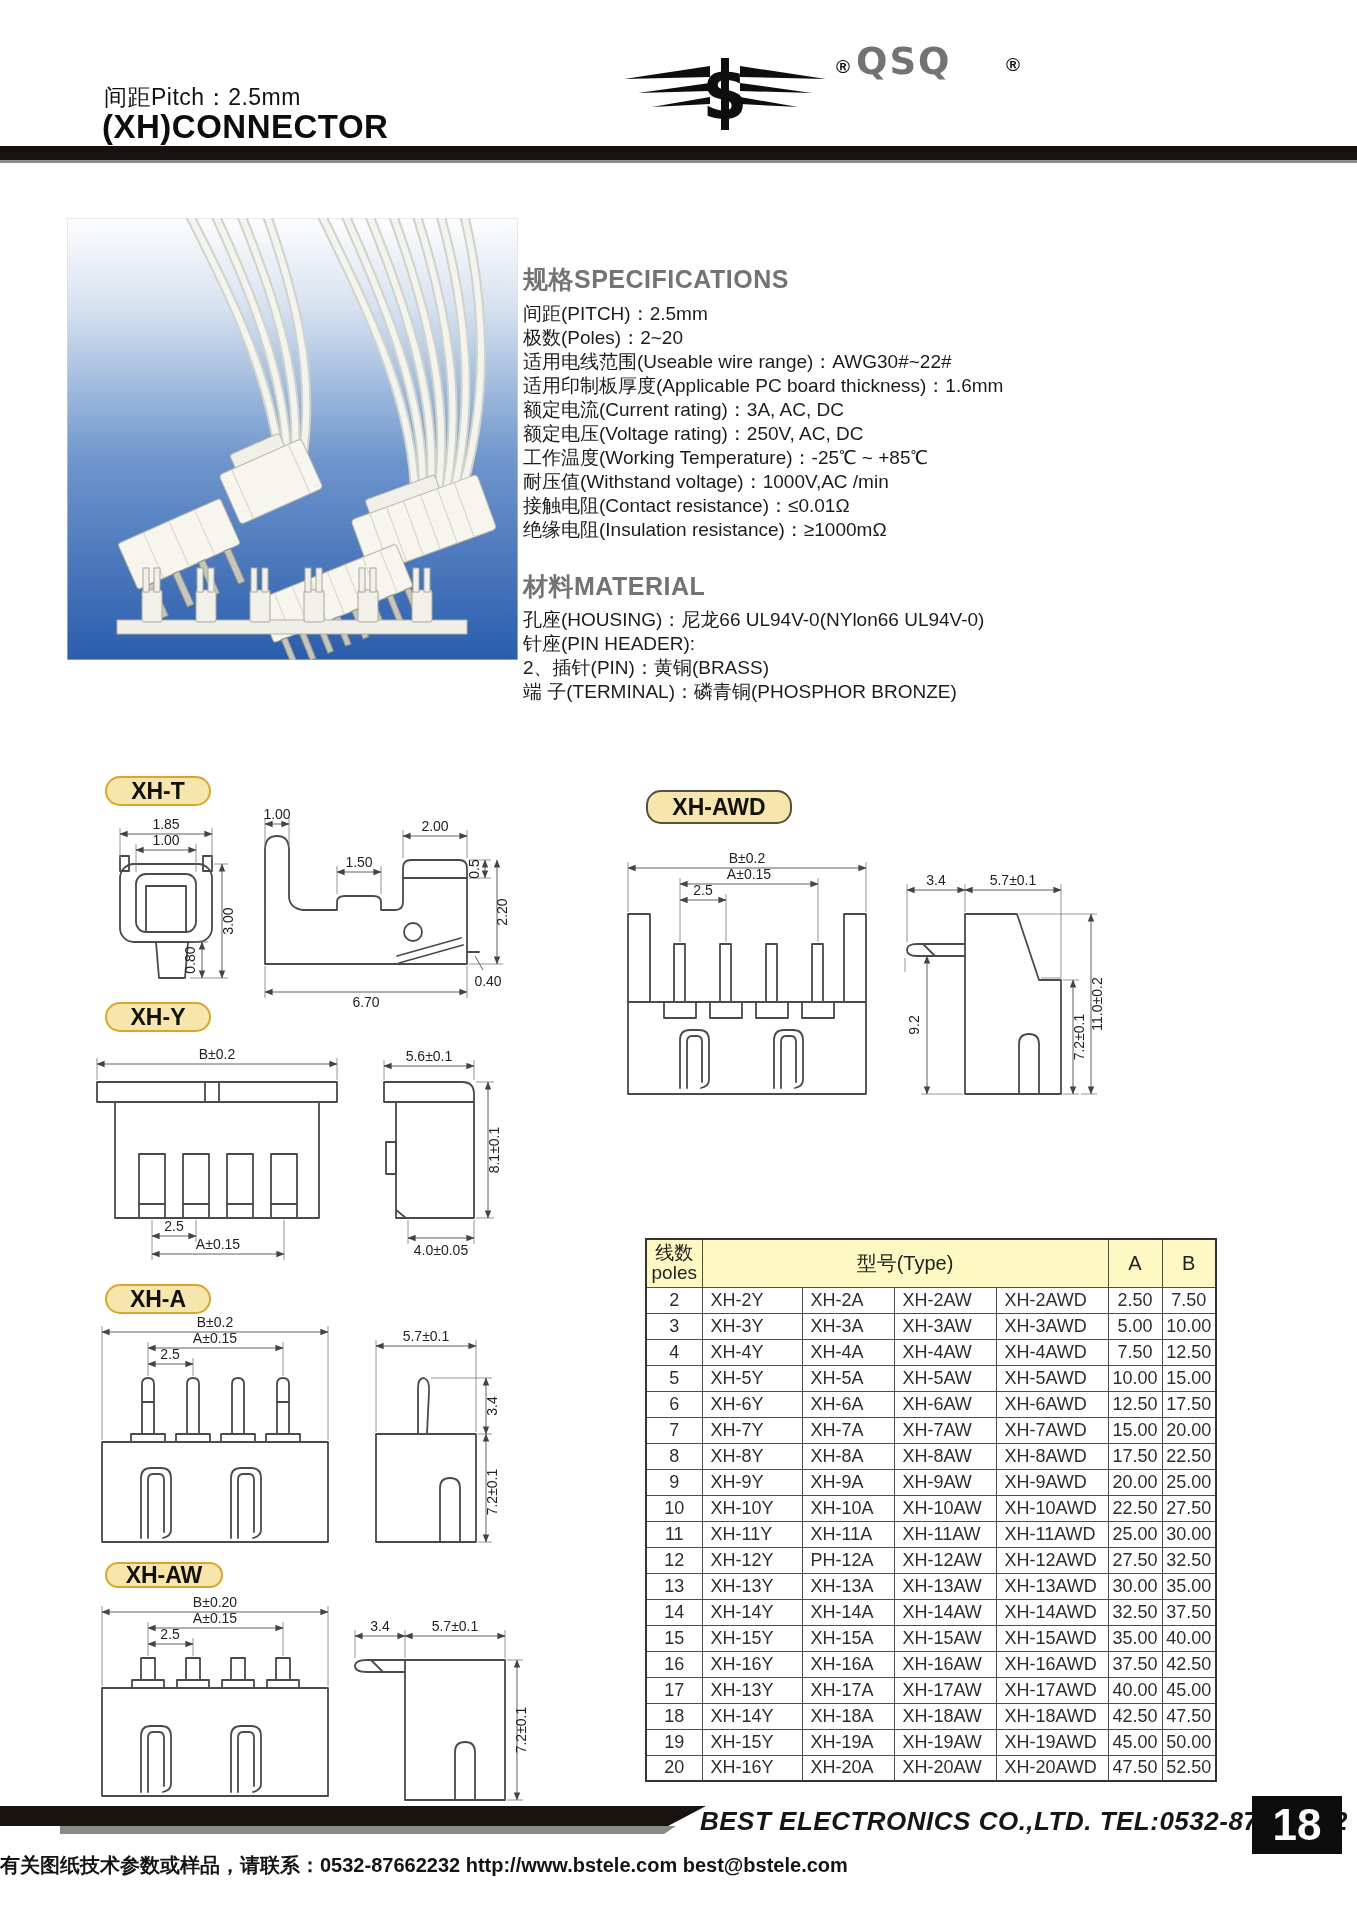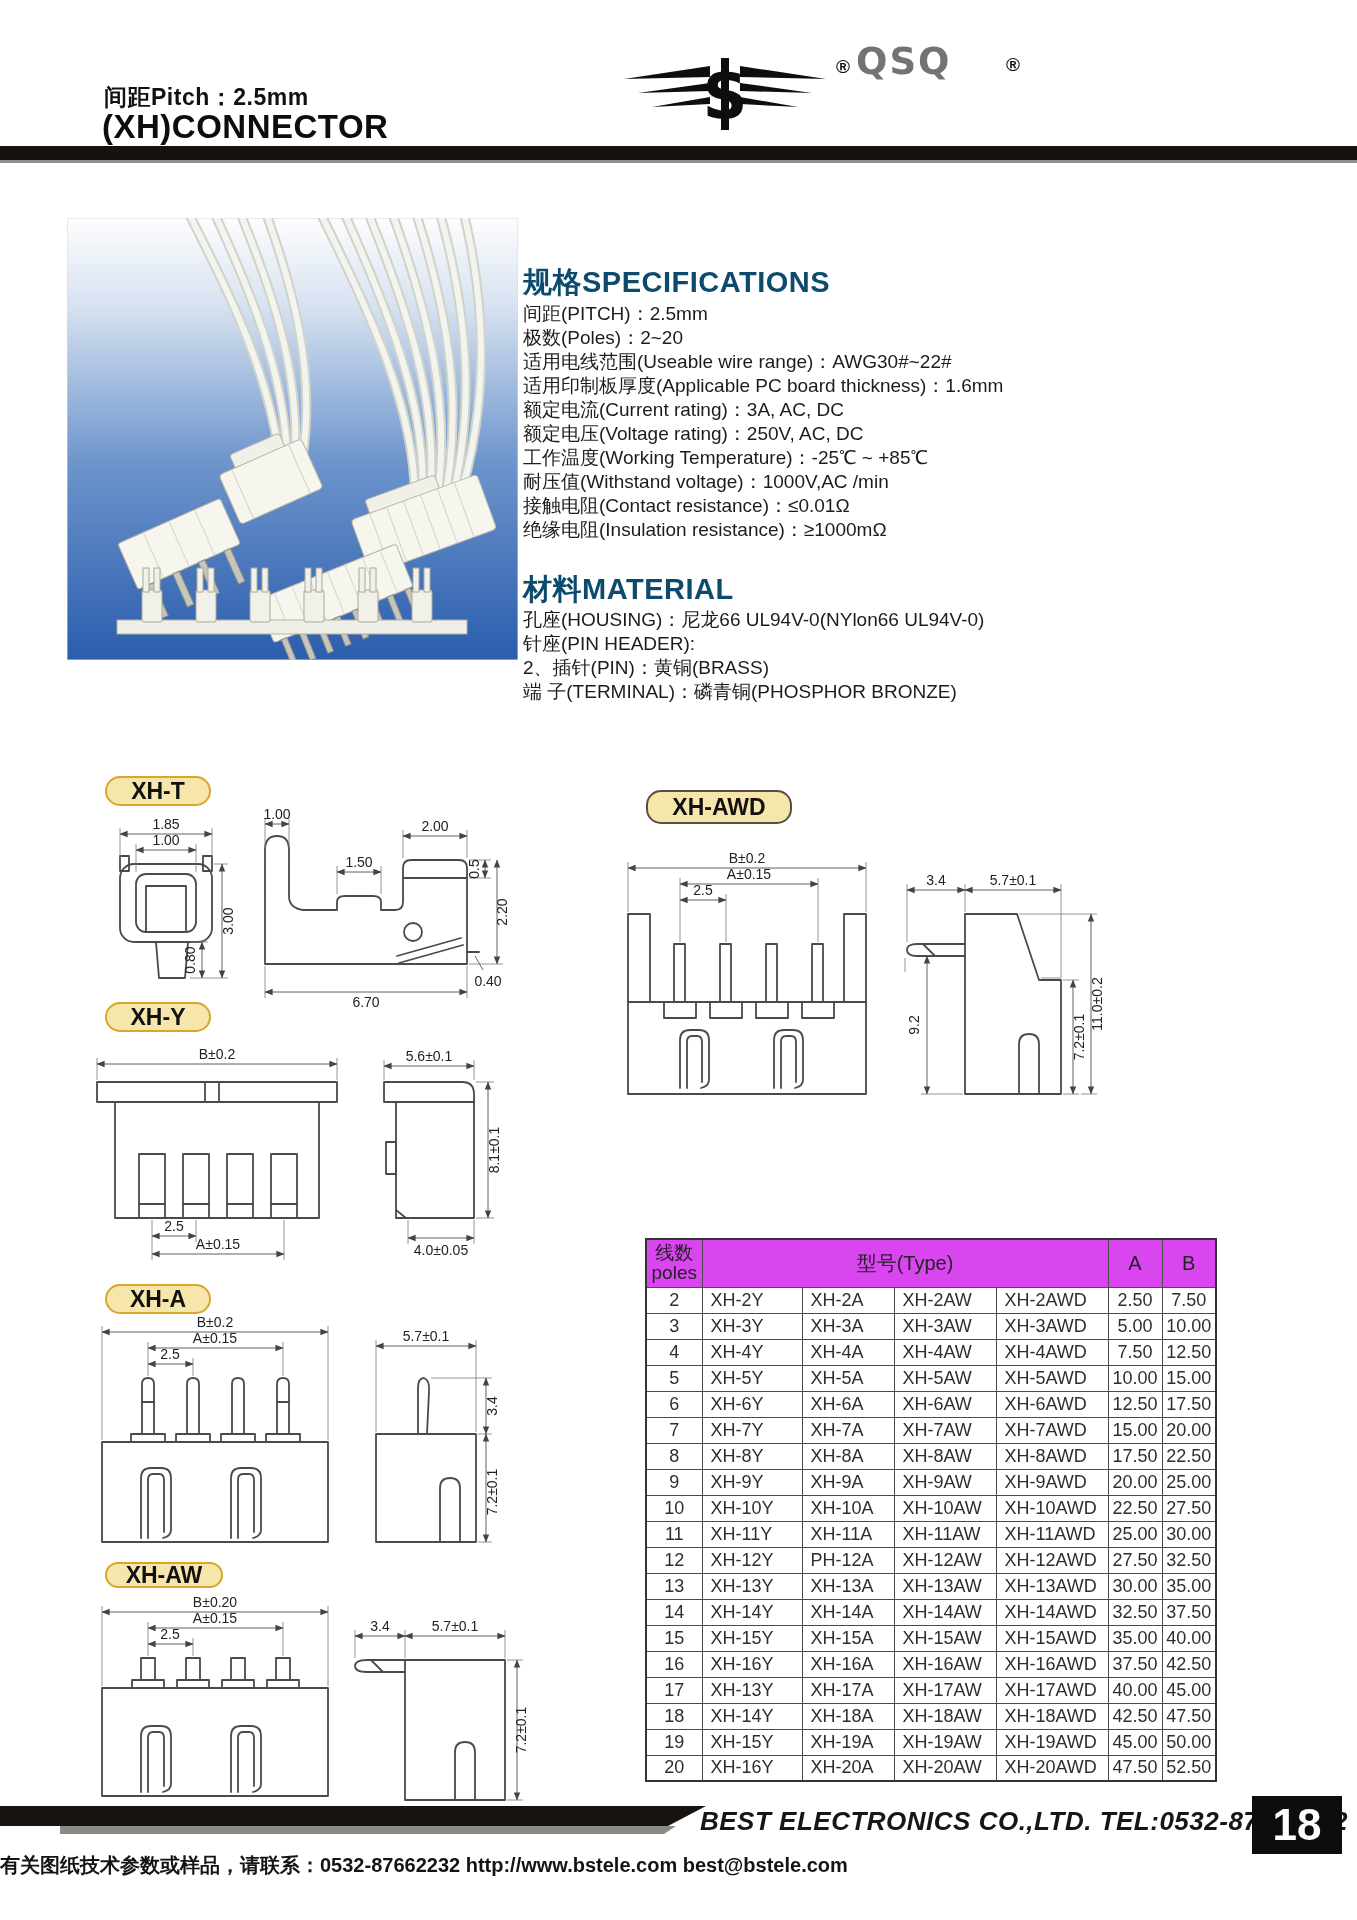--- a/index.html
+++ b/index.html
@@ -2,35 +2,35 @@
 <html><head>
 <meta charset="utf-8">
 <style>
   html,body { margin:0; padding:0; background:#e8e8e8; }
   .page { position:relative; width:1357px; height:1920px; margin:0 auto; background:#ffffff;
           font-family:"Liberation Sans", sans-serif; overflow:hidden; }
   .page * { box-sizing:border-box; }
   .abs { position:absolute; }
 
   
-  .pitch-label { left:104px; top:82px; font-size:23px; font-weight:bold; color:#111; letter-spacing:0.5px; }
+  .pitch-label { left:104px; top:82px; font-size:23px; font-weight:normal; color:#111; letter-spacing:0.5px; }
   .doc-title   { left:102px; top:108px; font-size:33px; font-weight:bold; color:#0d0d0d; letter-spacing:0.5px; }
   .topbar  { left:0; top:146px; width:1357px; height:14px; background:#16120e; }
   .topbar2 { left:0; top:160px; width:1357px; height:3px; background:#8d8d8d; }
   .ts-logo { left:618px; top:56px; }
   .ts-reg  { left:836px; top:56px; font-size:19px; font-weight:bold; color:#111; }
   .qsq-text{ left:856px; top:40px; font-size:37px; font-weight:bold; letter-spacing:2px; color:#737373;
              font-family:"DejaVu Sans", sans-serif; }
   .qsq-reg { left:1006px; top:54px; font-size:19px; font-weight:bold; color:#111; }
 
   
   .photo { left:67px; top:218px; width:451px; height:442px; }
 
   
-  .sec-heading { font-size:29px; font-weight:bold; color:#0c4a6e; letter-spacing:0.5px; }
+  .sec-heading { font-size:25px; font-weight:bold; color:#737373; letter-spacing:0.5px; }
   .specs-head  { left:523px; top:263px; }
   .spec-list   { left:523px; top:302px; width:560px; }
   .spec-line   { font-size:19px; color:#1c1c1c; line-height:24px; white-space:nowrap; }
   .mat-head    { left:523px; top:570px; }
   .mat-list    { left:523px; top:608px; width:560px; }
 
   
   .badge { background:#f7e6ab; border:2px solid #d8a62a; border-radius:15px; font-weight:bold;
            font-size:23px; color:#111; display:flex; align-items:center; justify-content:center; }
   .badge-xht  { left:105px; top:776px;  width:106px; height:30px; }
@@ -42,21 +42,21 @@
   
   svg .p { fill:none; stroke:#4a4a4a; stroke-width:1.8; stroke-linejoin:round; stroke-linecap:round; }
   svg .d { stroke:#606060; stroke-width:1; fill:none; }
   svg .e { stroke:#7a7a7a; stroke-width:0.8; fill:none; }
   svg .t { font:14px "Liberation Sans", sans-serif; fill:#222; text-anchor:middle; }
 
   
   .type-table-wrap { left:645px; top:1238px; }
   table.tt { border-collapse:collapse; table-layout:fixed; width:570px; border:2px solid #333; }
   table.tt th, table.tt td { border:1px solid #4c4c4c; overflow:hidden; }
-  table.tt thead th { background:#d946ef; font-weight:normal; color:#222; height:48px; font-size:20px; }
+  table.tt thead th { background:#fef9c3; font-weight:normal; color:#222; height:48px; font-size:20px; }
   .poles-h div { line-height:20px; font-size:19px; text-align:center; }
   table.tt tbody td { height:26px; font-size:18px; color:#2e2e2e; padding:0 0 0 8px; }
   table.tt tbody td.c { text-align:center; padding:0; }
 
   
   .swoosh { left:0; top:1804px; }
   .company { left:700px; top:1806px; font-size:26px; font-weight:bold; font-style:italic;
              color:#161616; white-space:nowrap; letter-spacing:0.5px; }
   .pagebox { left:1252px; top:1796px; width:90px; height:58px; background:#0d0d0d; color:#fff;
              font-size:44px; font-weight:bold; display:flex; align-items:center; justify-content:center; }

